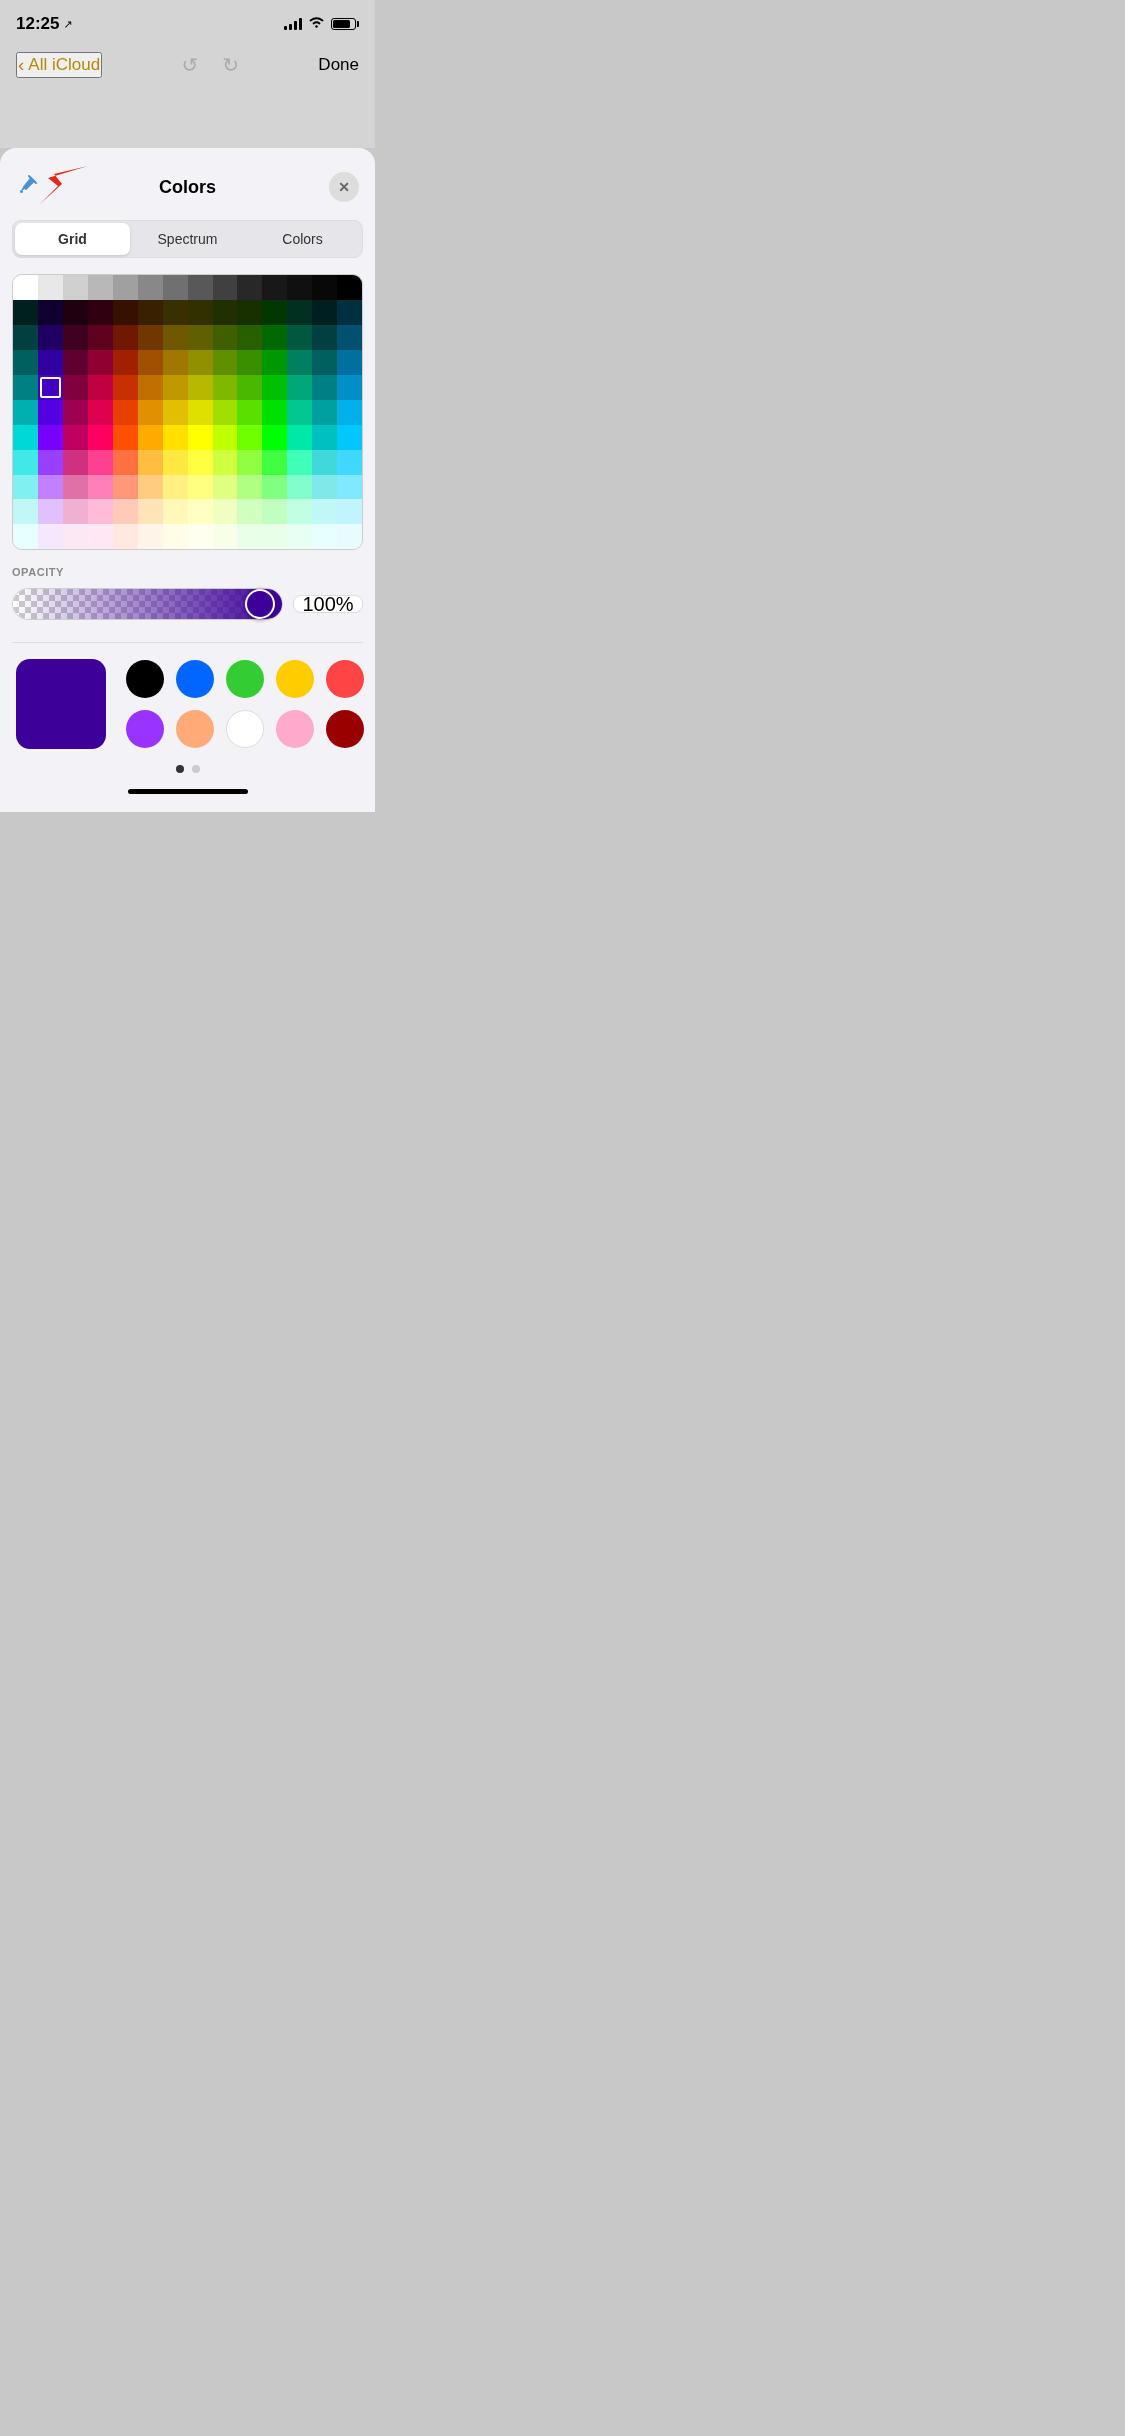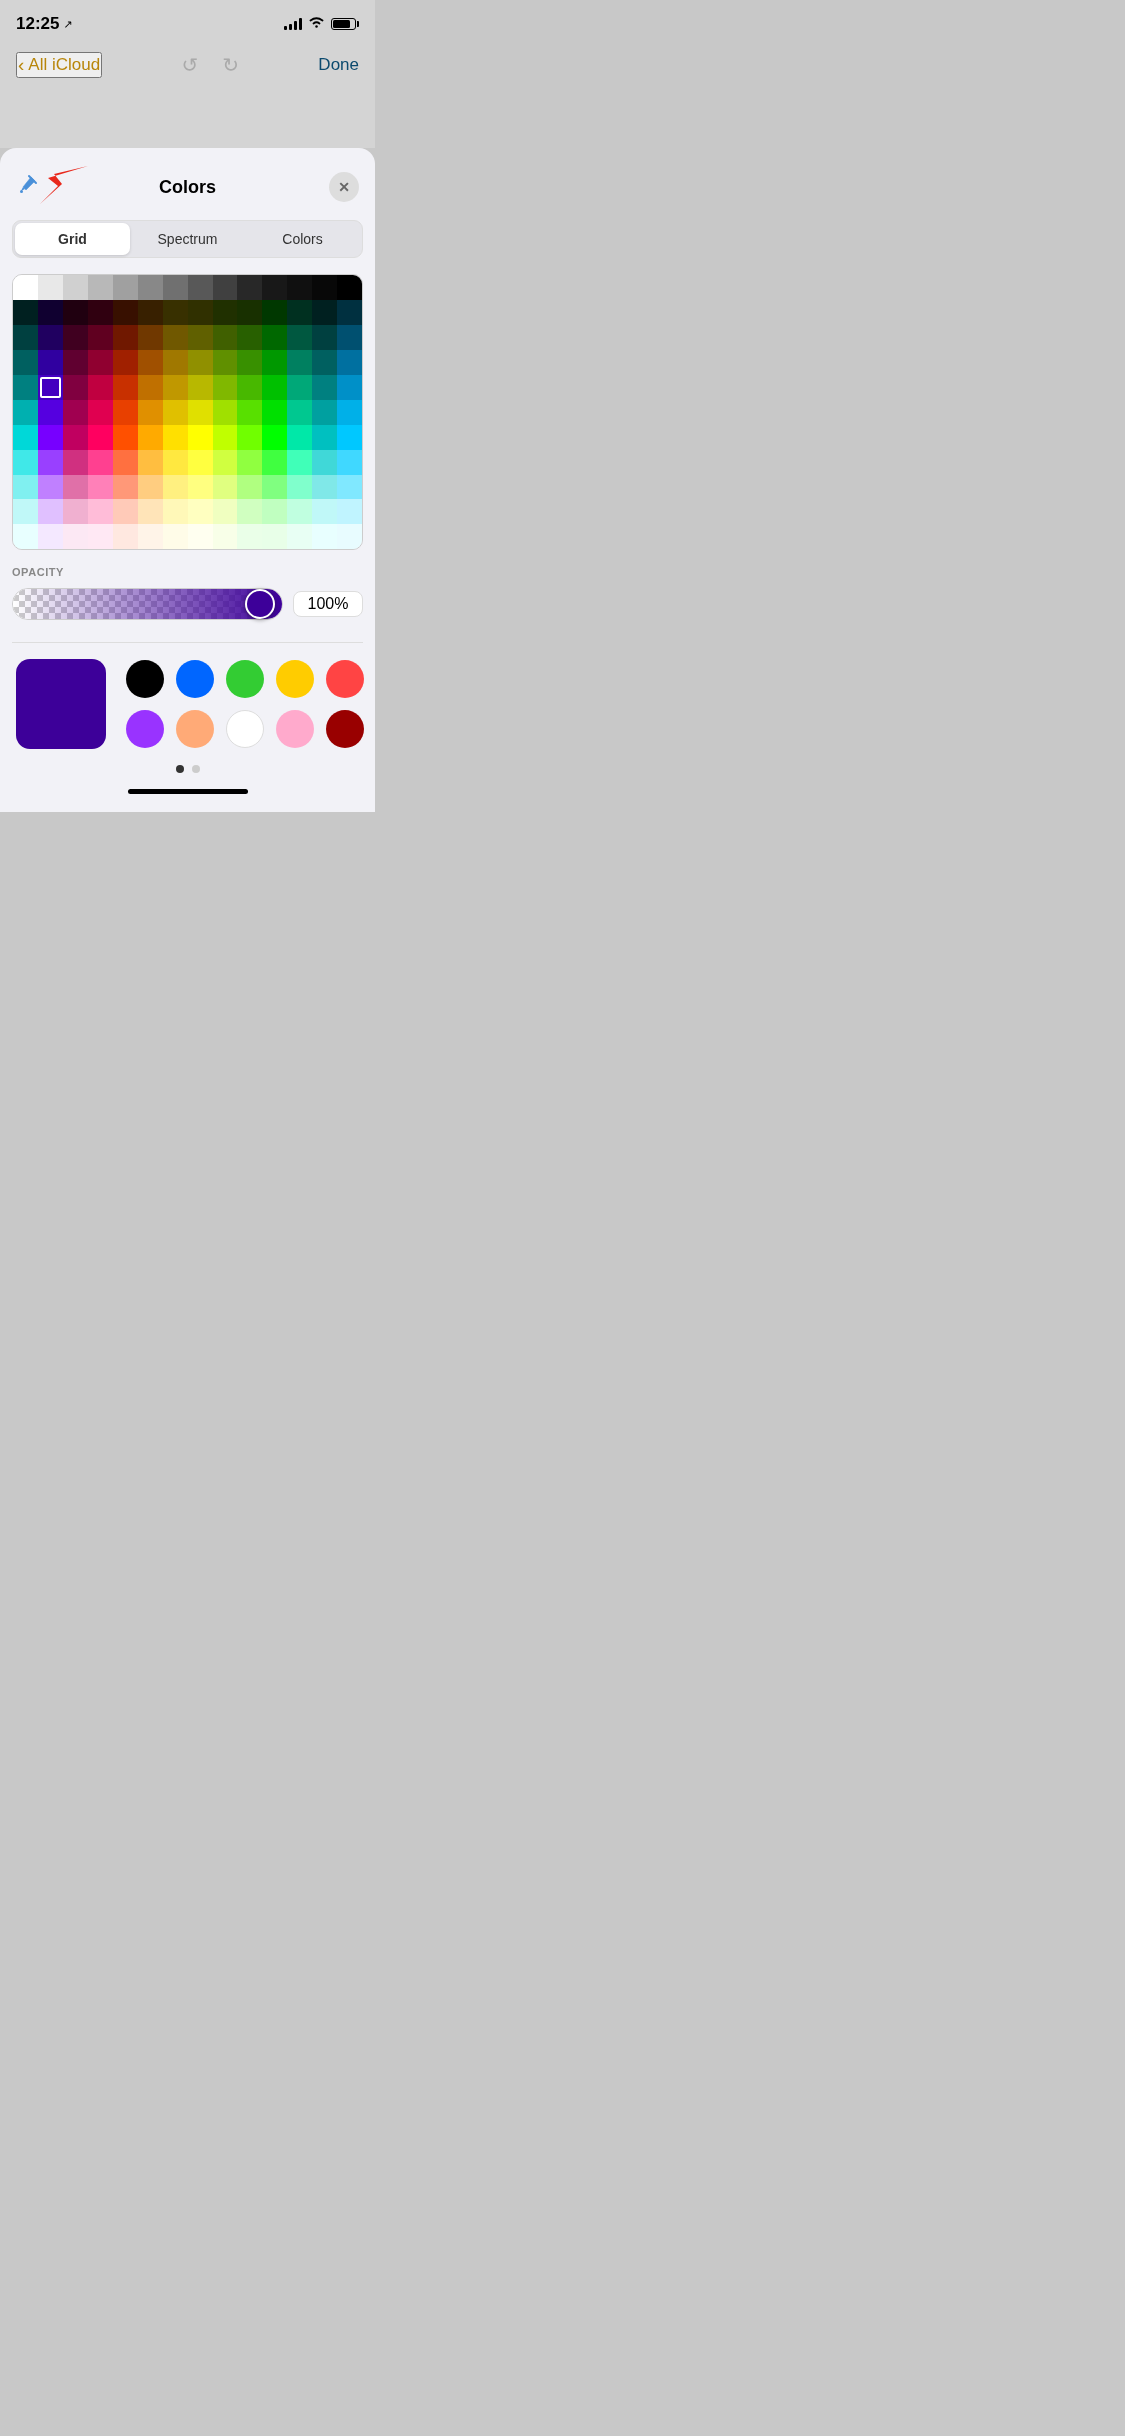--- a/index.html
+++ b/index.html
@@ -115,21 +115,21 @@
 
     .nav-action-btn {
       color: #aaa;
       font-size: 20px;
       background: none;
       border: none;
       cursor: pointer;
     }
 
     .nav-done {
-      color: #0c4a6e;
+      color: #000000;
       font-size: 17px;
       font-weight: 500;
       background: none;
       border: none;
       cursor: pointer;
     }
 
     
     .nav-space {
       height: 60px;
@@ -308,28 +308,28 @@
       width: 30px;
       height: 30px;
       border-radius: 50%;
       background: #3d0099;
       border: 2.5px solid white;
       box-shadow: 0 1px 4px rgba(0,0,0,0.4);
     }
 
     .opacity-value-box {
       width: 70px;
-      height: 26px;
+      height: 18px;
       background: #fff;
       border-radius: 8px;
       border: 1px solid #ddd;
       display: flex;
       align-items: center;
       justify-content: center;
-      font-size: 16px;
+      font-size: 20px;
       font-weight: 500;
     }
 
     .divider {
       height: 1px;
       background: #ddd;
       margin: 8px 12px 16px;
     }
 
     

